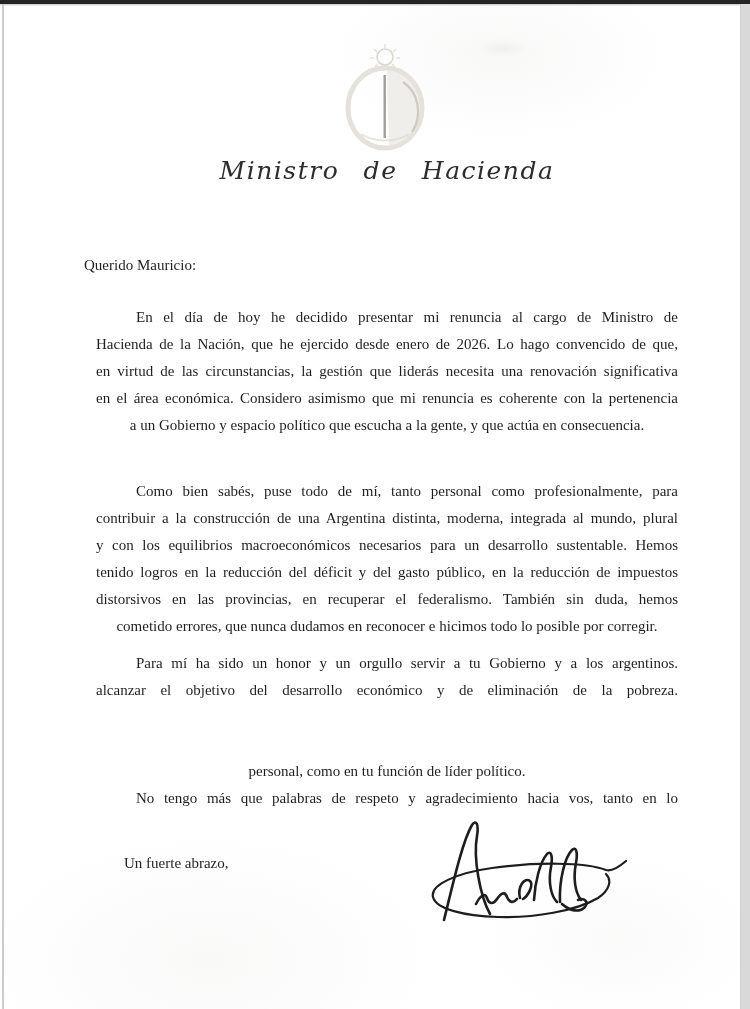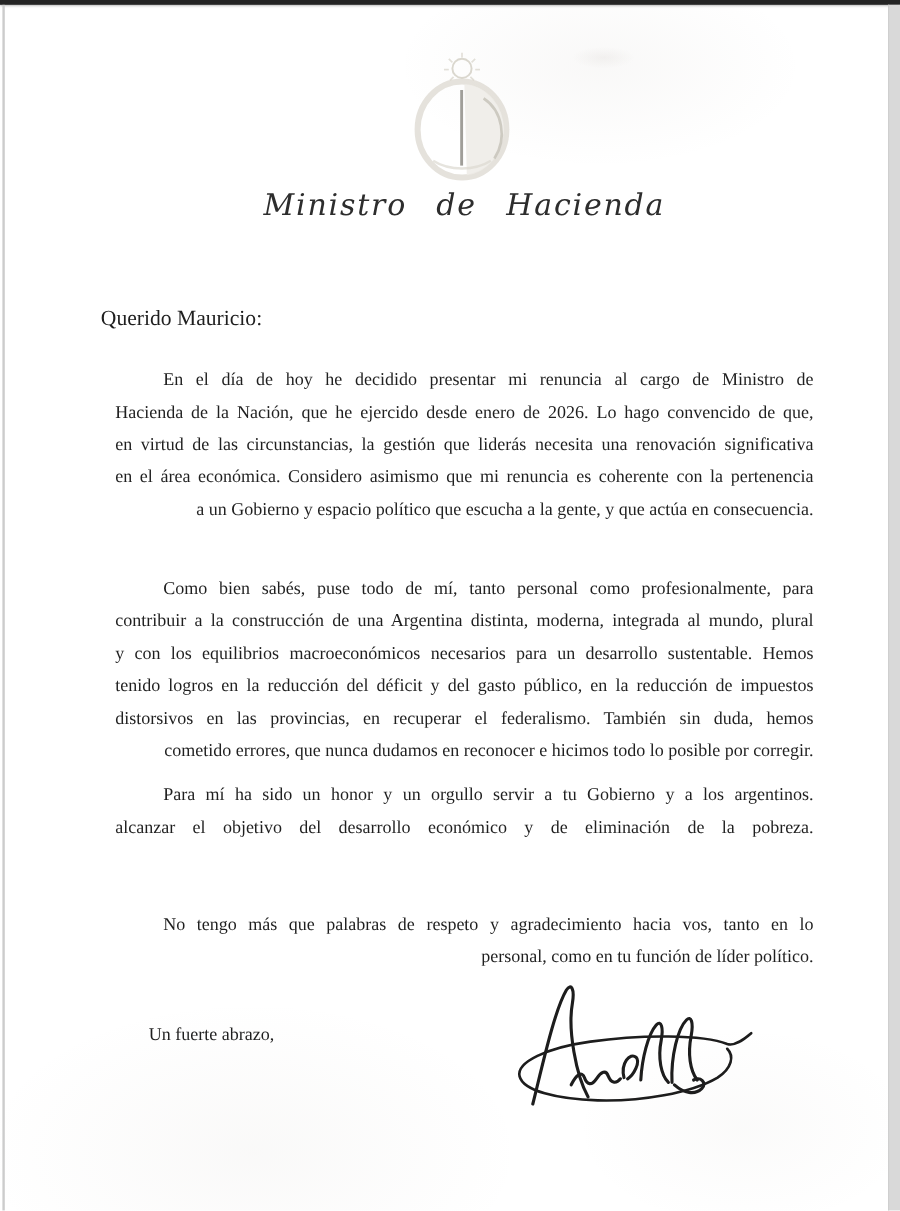--- a/index.html
+++ b/index.html
@@ -28,27 +28,27 @@
     transform:translateX(12px);
     font-family:"DejaVu Serif", serif;
     font-style:italic;
     font-size:25px;
     letter-spacing:1.5px;
     word-spacing:15px;
     color:#2d2d2d;
   }
   
   .textblock{position:absolute;left:84px;width:582px;}
-  .salutation{top:252px;font-size:18px;line-height:27px;}
+  .salutation{top:252px;font-size:15px;line-height:27px;}
   .para{position:absolute;left:96px;width:582px;}
   .p0{top:304px;}
   .p1{top:462px;margin-top:16px;}
   .p2{top:650px;}
   .p3{top:758px;}
-  .line{font-size:15px;line-height:27px;text-align:right;}
+  .line{font-size:15px;line-height:27px;text-align:center;}
   .line.stretch{text-align:justify;text-align-last:justify;}
   .line.indent{text-indent:40px;}
   .closing{top:850px;font-size:15px;line-height:27px;text-indent:40px;}
   .signature{position:absolute;left:416px;top:814px;width:215px;height:115px;}
   .signer{position:absolute;left:546px;top:938px;width:160px;font-size:16px;line-height:20px;color:#141414;}
   .smudge{position:absolute;left:468px;top:36px;width:70px;height:24px;border-radius:50%;
     background:radial-gradient(closest-side, rgba(170,160,150,0.10), transparent 75%);}
 </style>
 </head>
 <body>
@@ -97,22 +97,22 @@
       <div class="line stretch">y con los equilibrios macroeconómicos necesarios para un desarrollo sustentable. Hemos</div>
       <div class="line stretch">tenido logros en la reducción del déficit y del gasto público, en la reducción de impuestos</div>
       <div class="line stretch">distorsivos en las provincias, en recuperar el federalismo. También sin duda, hemos</div>
       <div class="line">cometido errores, que nunca dudamos en reconocer e hicimos todo lo posible por corregir.</div>
     </div>
   <div class="para p2">
       <div class="line stretch indent">Para mí ha sido un honor y un orgullo servir a tu Gobierno y a los argentinos.</div>
       <div class="line stretch">alcanzar el objetivo del desarrollo económico y de eliminación de la pobreza.</div>
     </div>
   <div class="para p3">
+      <div class="line">personal, como en tu función de líder político.</div>
       <div class="line stretch indent">No tengo más que palabras de respeto y agradecimiento hacia vos, tanto en lo</div>
-      <div class="line">personal, como en tu función de líder político.</div>
     </div>
 
   <div class="textblock closing">Un fuerte abrazo,</div>
 
   <div class="signature">
     <svg width="215" height="115" viewBox="0 0 215 115" xmlns="http://www.w3.org/2000/svg" fill="none" stroke="#1d1d1d" stroke-width="2.6" stroke-linecap="round">
       <path d="M28,106 C36,74 46,28 56,11 C60,5 63,10 61,22 C57,44 64,82 74,100"></path>
       <path d="M60,90 C64,82 69,78 71,84 C73,90 77,91 81,85 C85,79 89,77 91,83 C93,88 97,90 101,85"></path>
       <path d="M104,84 C101,72 109,63 114,67 C118,71 112,82 107,85"></path>
       <path d="M118,86 C119,68 124,48 131,40 C135,36 137,42 135,53 C132,68 135,82 141,88"></path>

